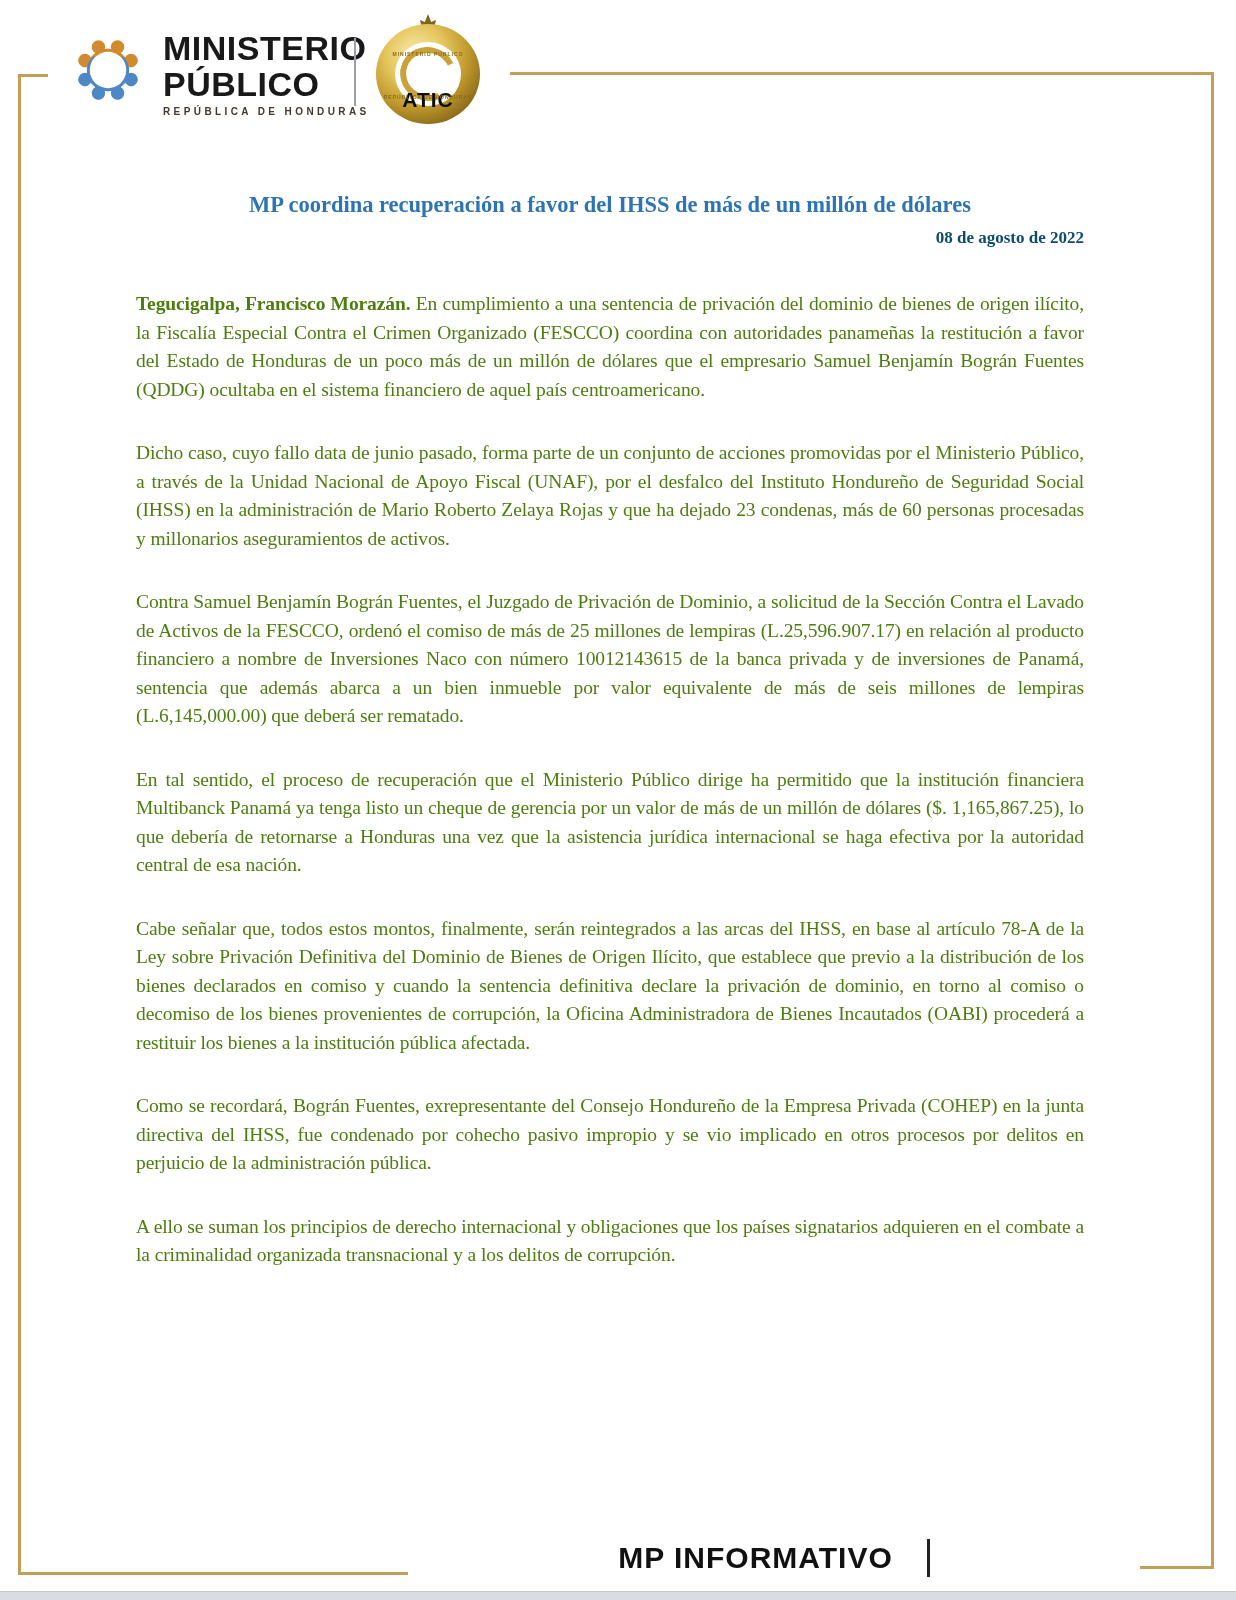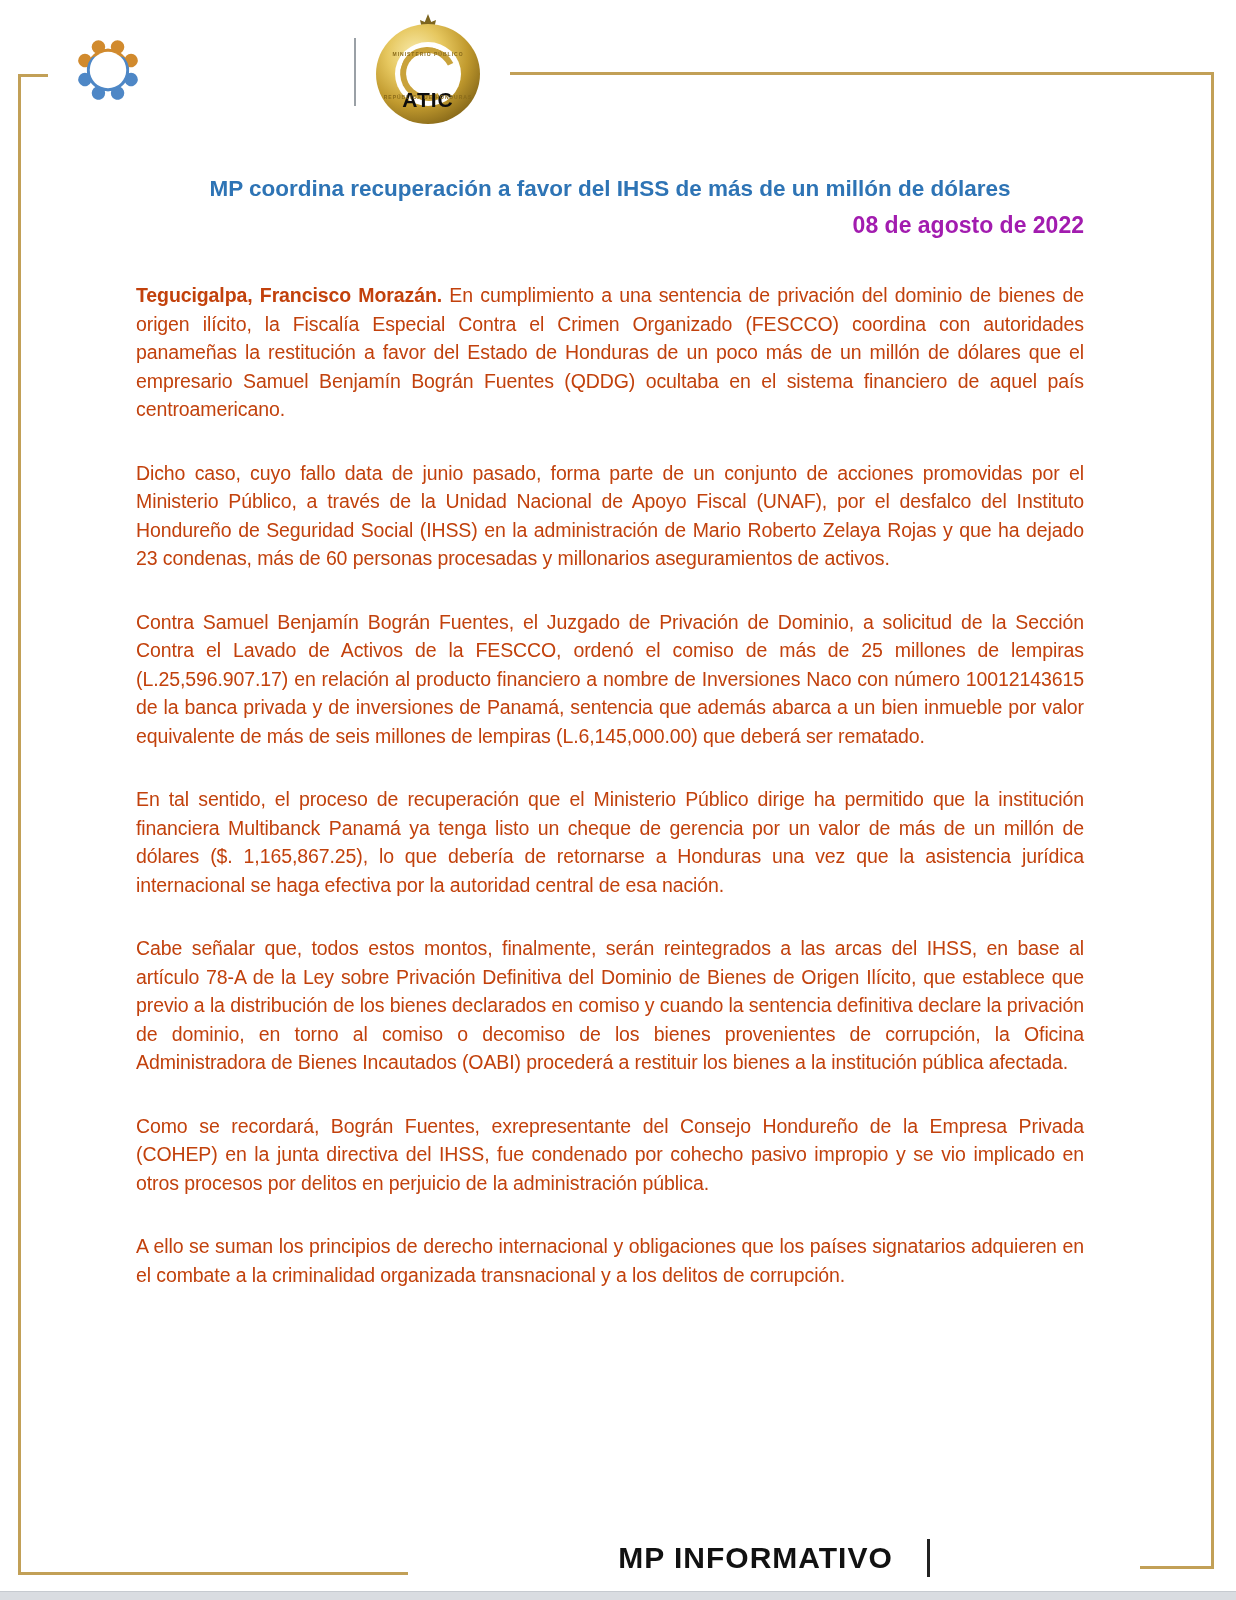--- a/index.html
+++ b/index.html
@@ -72,33 +72,33 @@
     margin-top: 28px;
   }
   .atic .tiny {
     position: absolute; width: 104px; text-align: center;
     font-size: 5px; font-weight: 700; color: #8a6b1a; letter-spacing: 1px;
   }
   .atic .tiny.top { top: 37px; }
   .atic .tiny.bottom { top: 80px; }
 
   
-  .content { position: absolute; left: 136px; top: 0; width: 948px; }
+  .content { position: absolute; left: 136px; top: 16px; width: 948px; font-family: Liberation Serif, serif; }
   .title { margin-top: 172px; text-align: center; }
   .title div {
     color: #2e74b5; font-weight: 700; font-size: 22.5px; line-height: 33px;
     white-space: nowrap;
   }
   .date-row {
     margin-top: 7px; text-align: right;
-    font-size: 23px; font-weight: 700; color: #a21caf;
+    font-size: 17px; font-weight: 700; color: #0c4a6e;
   }
   .body-text { margin-top: 42px; }
   .body-text p {
-    font-size: 19.5px; line-height: 28.5px; color: #c2410c;
+    font-size: 19.5px; line-height: 28.5px; color: #4d7c0f;
     text-align: justify; margin-bottom: 35px; letter-spacing: -0.1px;
   }
   .body-text p .lead { font-weight: 700; }
 
   
   .footer {
     position: absolute; left: 408px; top: 1532px; width: 732px; height: 52px;
     display: flex; align-items: center; justify-content: center; gap: 34px;
   }
   .footer .ft {
@@ -158,20 +158,25 @@
             </g>
           <g transform="rotate(247.5)">
               <circle cx="0" cy="-26" r="7" stroke="none"></circle>
               <path d="M -13 -9 A 15 15 0 0 1 13 -9" stroke-width="11" stroke-linecap="round" fill="none"></path>
             </g>
         </g>
         <circle cx="0" cy="0" r="19" fill="#ffffff" stroke="none"></circle>
       </g>
     </svg>
 
+    <div class="mp-wordmark">
+      <div class="big">MINISTERIO</div>
+      <div class="big">PÚBLICO</div>
+      <div class="small">REPÚBLICA DE HONDURAS</div>
+    </div>
 
     <div class="header-divider"></div>
 
     <div class="atic">
       <div class="crest"></div>
       <div class="ring"></div>
       <div class="inner"></div>
       <div class="swoosh"></div>
       <div class="tiny top">MINISTERIO PÚBLICO</div>
       <div class="seal-label">ATIC</div>

